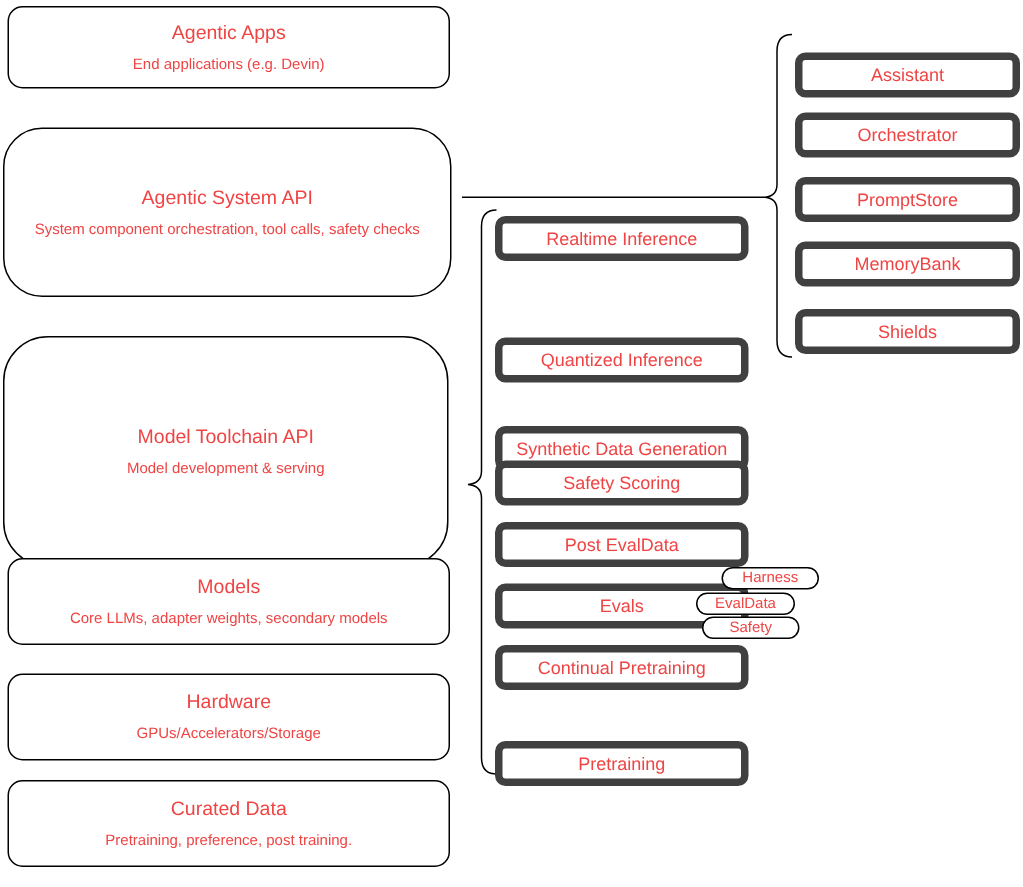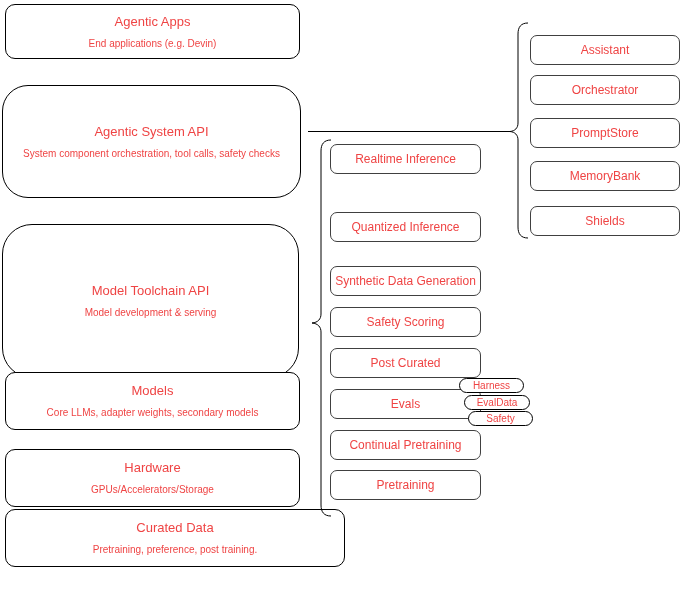--- a/index.html
+++ b/index.html
@@ -21,31 +21,31 @@
     flex-direction: column;
     align-items: center;
     justify-content: center;
     text-align: center;
   }
   .lbox .title { font-size: 13px; line-height: 16px; white-space: nowrap; }
   .lbox .subtitle { font-size: 10px; line-height: 13px; margin-top: 7px; white-space: nowrap; }
   .mbox, .rbox {
     position: absolute;
     box-sizing: border-box;
-    border: 1px solid #404040;
+    border: 5px solid #404040;
     border-radius: 7px;
     background: #ffffff;
     display: flex;
     align-items: center;
     justify-content: center;
     font-size: 12px;
     white-space: nowrap;
     text-align: center;
   }
-  .mbox { left: 330px; width: 151px; height: 30px; }
+  .mbox { left: 330px; width: 169px; height: 30px; }
   .rbox { left: 530px; width: 150px; height: 30px; }
   .pill {
     position: absolute;
     box-sizing: border-box;
     border: 1px solid #000000;
     border-radius: 8px;
     background: #ffffff;
     display: flex;
     align-items: center;
     justify-content: center;
@@ -83,57 +83,57 @@
   <div class="lbox" style="left:5px; top:372px; width:295px; height:58px; border-radius:10px;">
     <div class="title">Models</div>
     <div class="subtitle">Core LLMs, adapter weights, secondary models</div>
   </div>
 
   <div class="lbox" style="left:5px; top:449px; width:295px; height:58px; border-radius:10px;">
     <div class="title">Hardware</div>
     <div class="subtitle">GPUs/Accelerators/Storage</div>
   </div>
 
-  <div class="lbox" style="left:5px; top:509px; width:340px; height:58px; border-radius:10px;">
+  <div class="lbox" style="left:5px; top:520px; width:295px; height:58px; border-radius:10px;">
     <div class="title">Curated Data</div>
     <div class="subtitle">Pretraining, preference, post training.</div>
   </div>
 
   <svg class="overlay" viewBox="0 0 682 591">
     <path d="M 308 131.5 L 510 131.5" stroke="#000000" stroke-width="1" fill="none"></path>
     <path d="M 331 140 C 324 140 321 144 321 151 L 321 314 C 321 319 318 322.5 312 323 C 318 323.5 321 327 321 332 L 321 505 C 321 512 324 516 331 516" stroke="#000000" stroke-width="1" fill="none"></path>
     <path d="M 528 23 C 521 23 518 27 518 34 L 518 123 C 518 128 515 131 510 131.5 C 515 132 518 135 518 140 L 518 227 C 518 234 521 238 528 238" stroke="#000000" stroke-width="1" fill="none"></path>
   </svg>
 
   <div class="mbox" style="top:144px;">
     <span>Realtime Inference</span>
   </div>
-  <div class="mbox" style="top:212px;">
+  <div class="mbox" style="top:225px;">
     <span>Quantized Inference</span>
   </div>
-  <div class="mbox" style="top:266px;">
+  <div class="mbox" style="top:284px;">
     <span>Synthetic Data Generation</span>
   </div>
   <div class="mbox" style="top:307px;">
     <span>Safety Scoring</span>
   </div>
   <div class="mbox" style="top:348px;">
-    <span>Post Curated</span>
+    <span>Post EvalData</span>
   </div>
   <div class="mbox" style="top:389px;">
     <span>Evals</span>
   </div>
   <div class="mbox" style="top:430px;">
     <span>Continual Pretraining</span>
   </div>
-  <div class="mbox" style="top:470px;text-align:right;">
+  <div class="mbox" style="top:494px;text-align:right;">
     <span>Pretraining</span>
   </div>
 
-  <div class="pill" style="left:459px; top:378px; width:65px; height:15px;">
+  <div class="pill" style="left:481px; top:378px; width:65px; height:15px;">
     <span>Harness</span>
   </div>
   <div class="pill" style="left:464px; top:395px; width:66px; height:15px;">
     <span>EvalData</span>
   </div>
   <div class="pill" style="left:468px; top:411px; width:65px; height:15px;">
     <span>Safety</span>
   </div>
 
   <div class="rbox" style="top:35px;">

